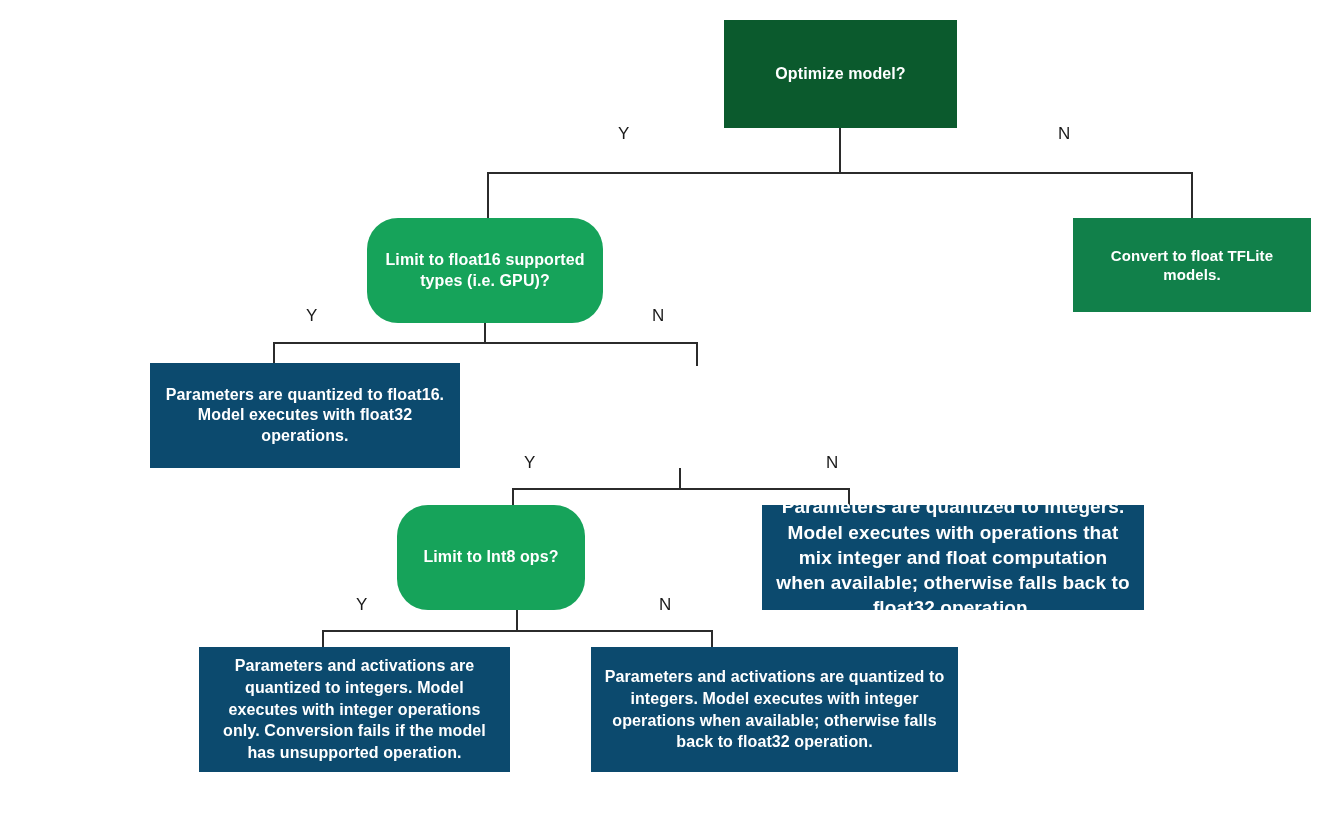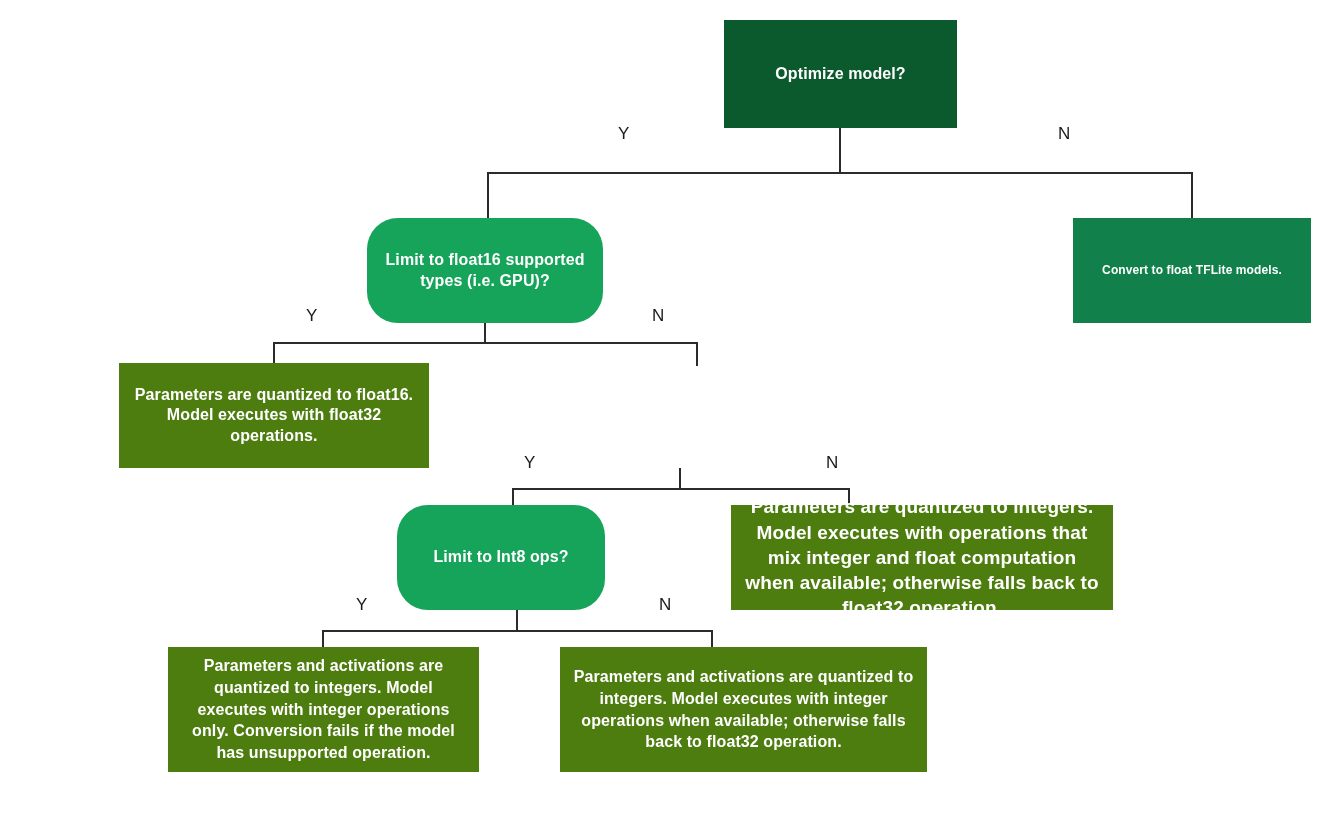--- a/index.html
+++ b/index.html
@@ -24,21 +24,21 @@
     text-align: center;
     color: #ffffff;
     font-weight: bold;
     line-height: 1.28;
     padding: 0 10px;
     letter-spacing: 0.1px;
   }
   .node-dark   { background: #0b5a2d; }
   .node-mid    { background: #11804a; }
   .node-bright { background: #16a35a; border-radius: 31px; }
-  .node-orange { background: #4d7c0f; }
+  .node-orange { background: #0c4a6e; margin-left: 31px; }
 
   .edge {
     position: absolute;
     background: #2b2b2b;
   }
   .edge-v { width: 2px; }
   .edge-h { height: 2px; }
 
   .elabel {
     position: absolute;
@@ -84,26 +84,26 @@
   <div class="elabel" style="left:524px; top:454px;">Y</div>
   <div class="elabel" style="left:826px; top:454px;">N</div>
 
   <div class="elabel" style="left:356px; top:596px;">Y</div>
   <div class="elabel" style="left:659px; top:596px;">N</div>
 
   <div class="node node-dark" style="left:724px; top:20px; width:233px; height:108px; font-size:16px;">Optimize model?</div>
 
   <div class="node node-bright" style="left:367px; top:218px; width:236px; height:105px; font-size:16px;">Limit to float16 supported types (i.e. GPU)?</div>
 
-  <div class="node node-mid" style="left:1073px; top:218px; width:238px; height:105px; font-size:12px;">Convert to float TFLite models.</div>
+  <div class="node node-mid" style="left:1073px; top:218px; width:238px; height:94px; font-size:15px;">Convert to float TFLite models.</div>
 
   <div class="node node-orange" style="left:119px; top:363px; width:310px; height:105px; font-size:16px;">Parameters are quantized to float16. Model executes with float32 operations.</div>
 
 
-  <div class="node node-bright" style="left:397px; top:505px; width:208px; height:105px; font-size:16px;">Limit to Int8 ops?</div>
+  <div class="node node-bright" style="left:397px; top:505px; width:188px; height:105px; font-size:16px;">Limit to Int8 ops?</div>
 
   <div class="node node-orange" style="left:731px; top:505px; width:382px; height:105px; font-size:19px; line-height:1.33;">Parameters are quantized to integers. Model executes with operations that mix integer and float computation when available; otherwise falls back to float32 operation.</div>
 
   <div class="node node-orange" style="left:168px; top:647px; width:311px; height:125px; font-size:16px; line-height:1.37;">Parameters and activations are quantized to integers. Model executes with integer operations only. Conversion fails if the model has unsupported operation.</div>
 
   <div class="node node-orange" style="left:560px; top:647px; width:367px; height:125px; font-size:16px; line-height:1.37;">Parameters and activations are quantized to integers. Model executes with integer operations when available; otherwise falls back to float32 operation.</div>
 
 </div>
 
 </body></html>

